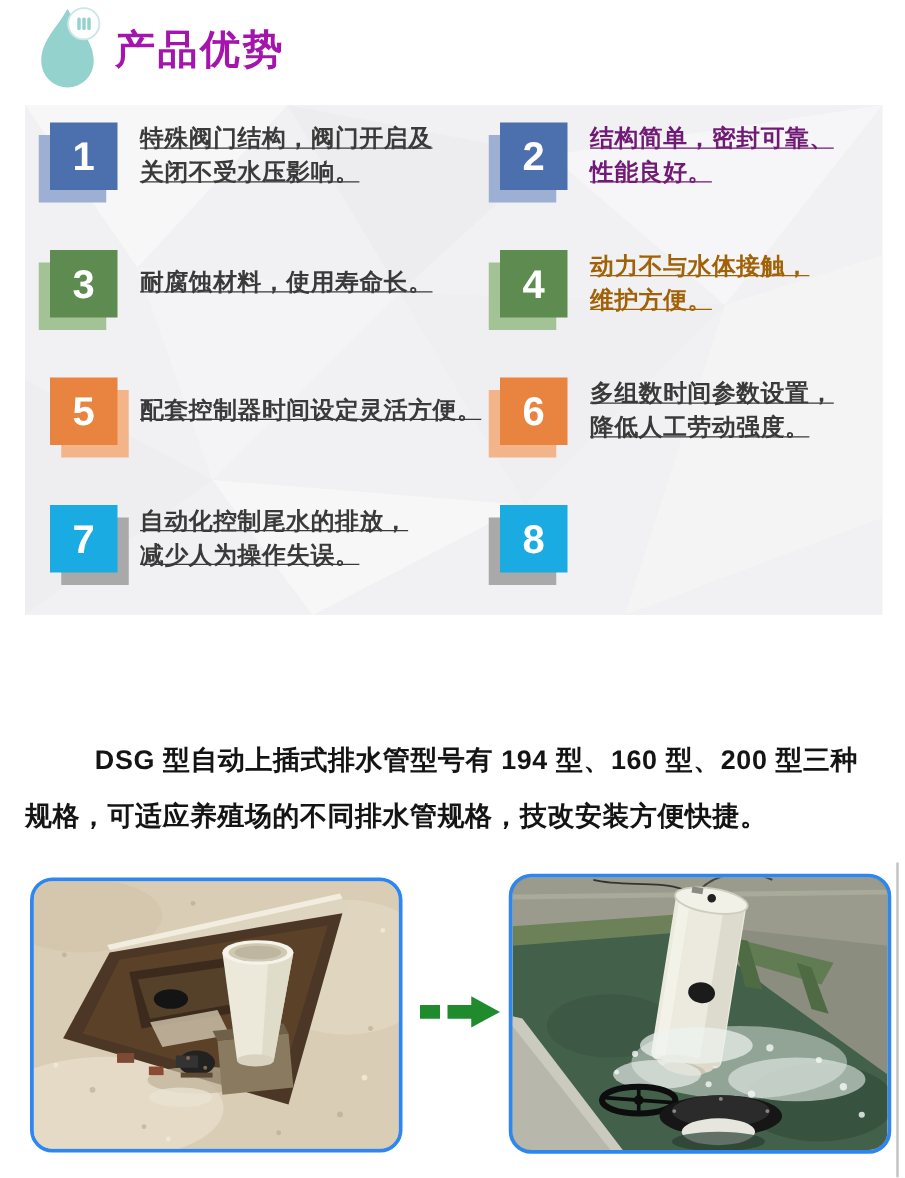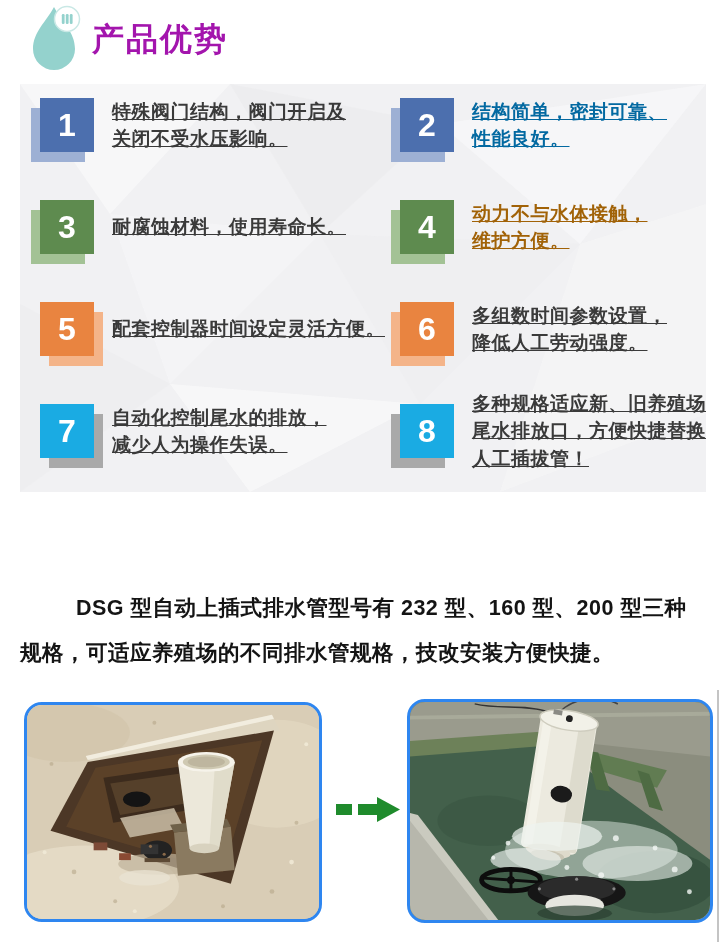--- a/index.html
+++ b/index.html
@@ -95,21 +95,21 @@
         </div>
         <p class="adv-text" style="color: rgb(58, 58, 58);">特殊阀门结构，阀门开启及
 关闭不受水压影响。</p>
       </div>
 
       <div class="adv-item">
         <div class="numblock">
           <div class="block-back" style="background-color: rgb(157, 176, 212);"></div>
           <div class="block-front" style="background-color: rgb(76, 111, 174);">2</div>
         </div>
-        <p class="adv-text" style="color: #0369a1;">结构简单，密封可靠、
+        <p class="adv-text" style="color: #701a75;">结构简单，密封可靠、
 性能良好。</p>
       </div>
 
       <div class="adv-item">
         <div class="numblock">
           <div class="block-back" style="background-color: rgb(163, 194, 149);"></div>
           <div class="block-front" style="background-color: rgb(94, 139, 79);">3</div>
         </div>
         <p class="adv-text" style="color: rgb(58, 58, 58);">耐腐蚀材料，使用寿命长。</p>
       </div>
@@ -147,30 +147,27 @@
         </div>
         <p class="adv-text" style="color: rgb(58, 58, 58);">自动化控制尾水的排放，
 减少人为操作失误。</p>
       </div>
 
       <div class="adv-item">
         <div class="numblock">
           <div class="block-back" style="background-color: rgb(169, 169, 169);"></div>
           <div class="block-front" style="background-color: rgb(26, 171, 227);">8</div>
         </div>
-        <p class="adv-text" style="color: rgb(58, 58, 58);">多种规格适应新、旧养殖场
-尾水排放口，方便快捷替换
-人工插拔管！</p>
       </div>
 
     </div>
   </section>
 
 
-  <p class="para">DSG 型自动上插式排水管型号有 232 型、160 型、200 型三种
+  <p class="para">DSG 型自动上插式排水管型号有 194 型、160 型、200 型三种
 规格，可适应养殖场的不同排水管规格，技改安装方便快捷。</p>
 
   <figure class="photo before" style="border-color: rgb(46, 134, 240);">
     <svg viewBox="0 0 298 218" preserveAspectRatio="none">
       <rect width="298" height="218" fill="#d9cdb6"></rect>
       <ellipse cx="60" cy="185" rx="95" ry="42" fill="#e6ddc9" opacity="0.8"></ellipse>
       <ellipse cx="255" cy="70" rx="75" ry="55" fill="#e2d8c2" opacity="0.7"></ellipse>
       <ellipse cx="40" cy="28" rx="65" ry="30" fill="#cfc2a8" opacity="0.55"></ellipse>
       <g fill="#b3a486" opacity="0.55">
         <circle cx="25" cy="60" r="2"></circle>

